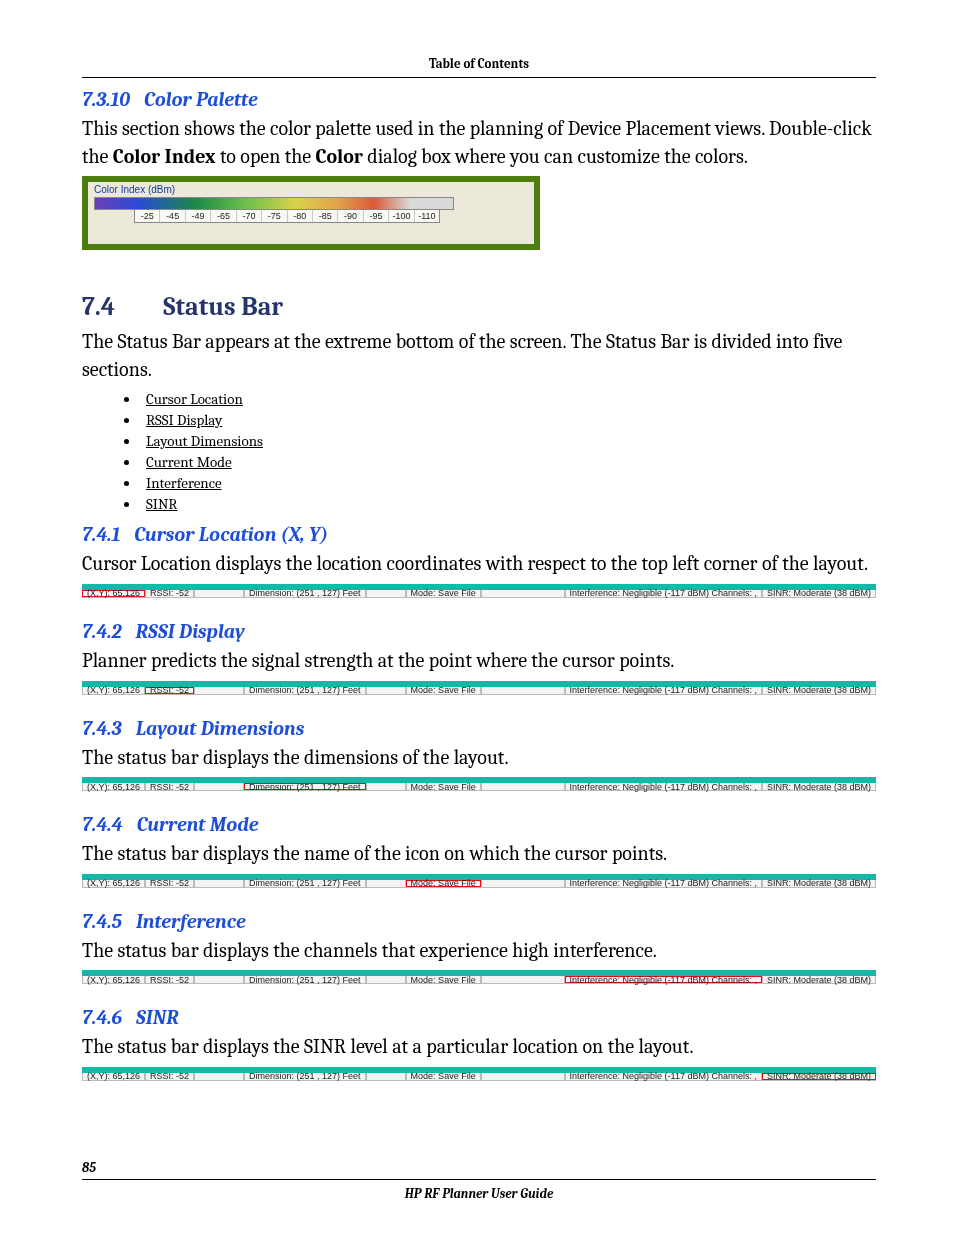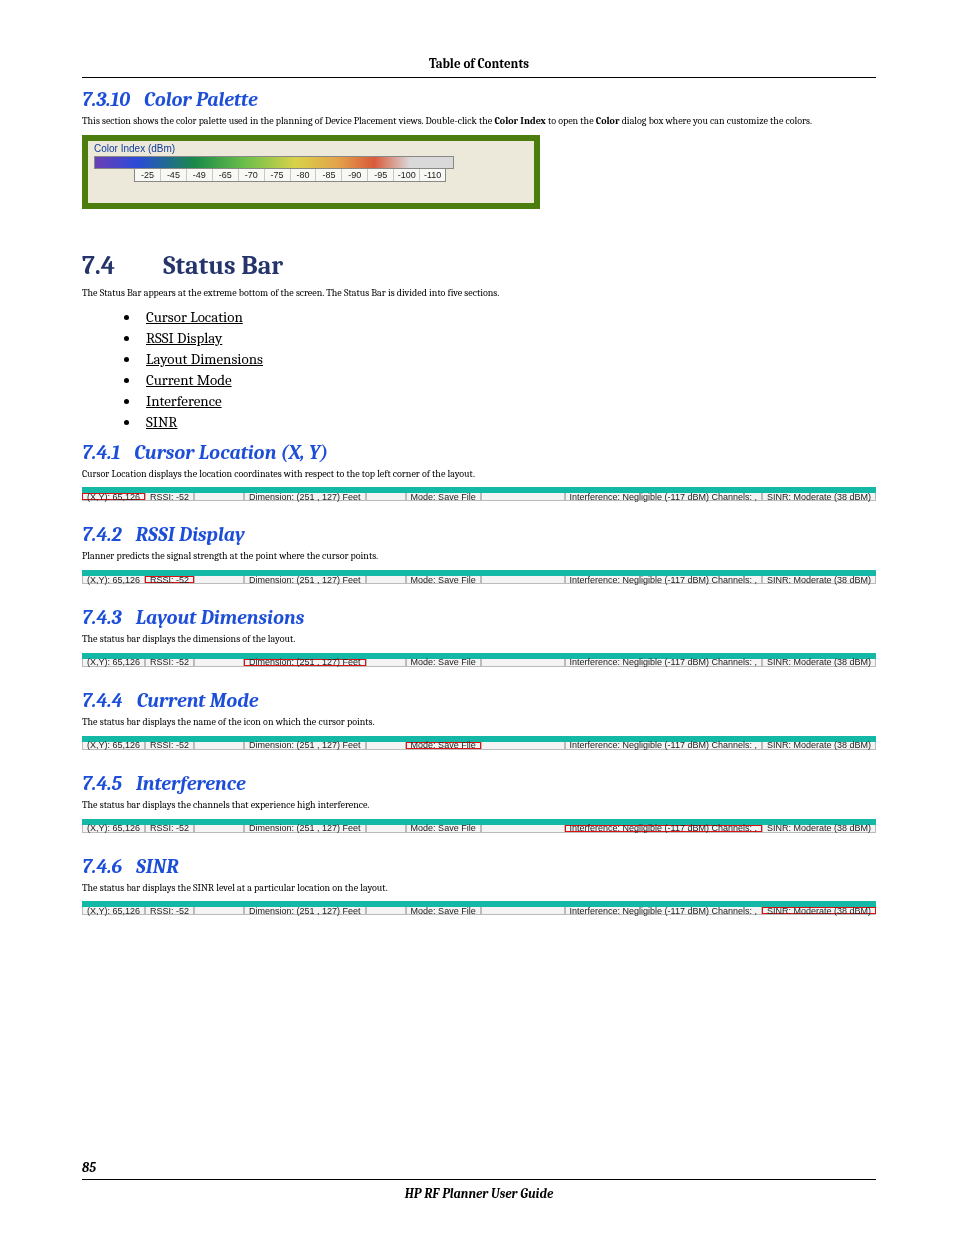--- a/index.html
+++ b/index.html
@@ -43,21 +43,21 @@
     font-size: 26px;
     font-weight: bold;
     color: #25356b;
     margin: 42px 0 6px 0;
     display: flex;
     gap: 48px;
     align-items: flex-end;
   }
   p.body {
     font-family: Cambria, Georgia, serif;
-    font-size: 10px;
+    font-size: 20px;
     line-height: 1.38;
     margin: 4px 0 6px 0;
   }
   ul.bullets {
     margin: 4px 0 6px 0;
     padding-left: 58px;
     text-decoration: underline;
   }
   ul.bullets li {
     font-family: Cambria, Georgia, serif;
@@ -85,21 +85,21 @@
     left: 6px; top: 15px; right: 80px;
     height: 11px;
     background: linear-gradient(90deg,
       #6b3fb5 0%, #2a4bd8 12%, #1a8a48 28%,
       #6cbf4a 42%, #d9d24a 56%, #e2a24a 68%,
       #d95a3a 78%, #d9d9d9 88%, #d9d9d9 100%);
     border: 1px solid #888;
   }
   .palette-ticks {
     position: absolute;
-    left: 6px; top: 28px; right: 88px;
+    left: 6px; top: 28px; right: 94px;
     display: flex;
     flex-wrap: nowrap;
     font: 9px Tahoma, Arial, sans-serif;
     color: #222;
     border: 1px solid #888;
     border-top: none;
     background: #f8f8f4;
     margin-left: 40px;
   }
   .palette-ticks span {

